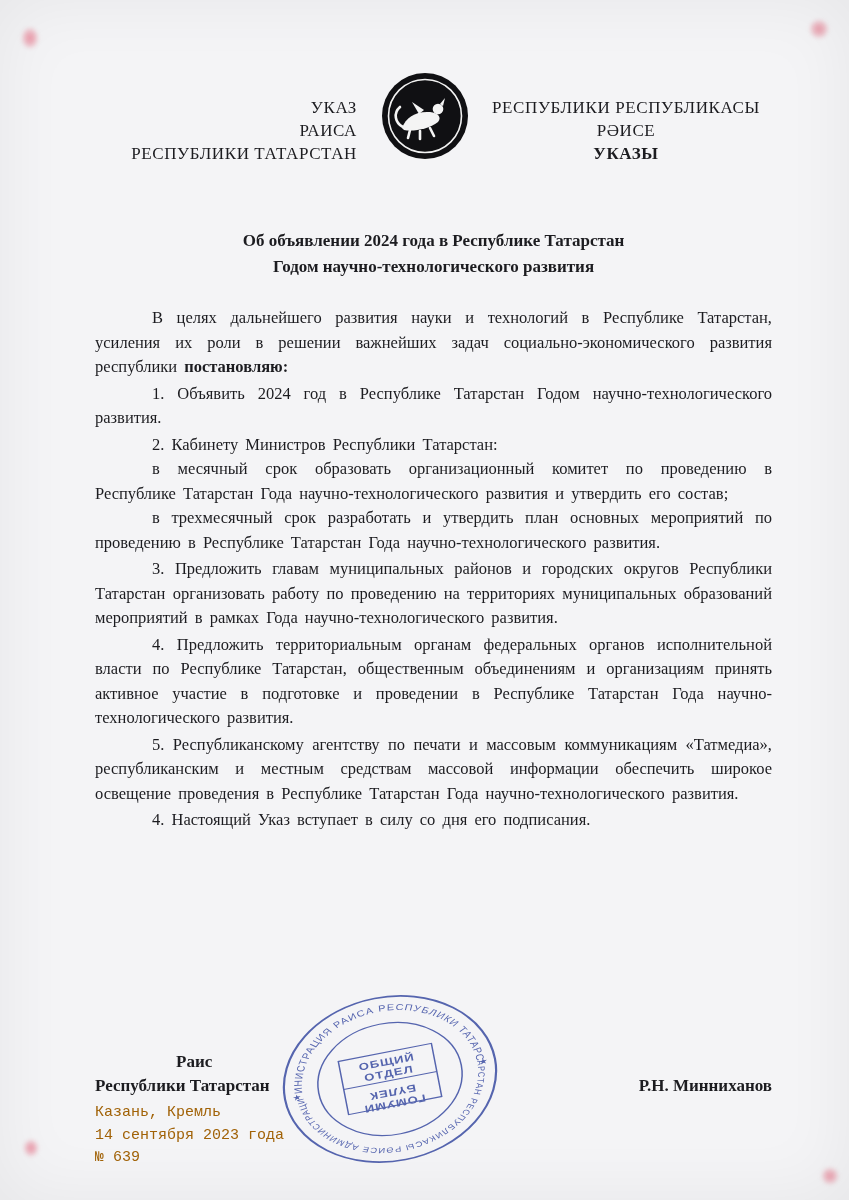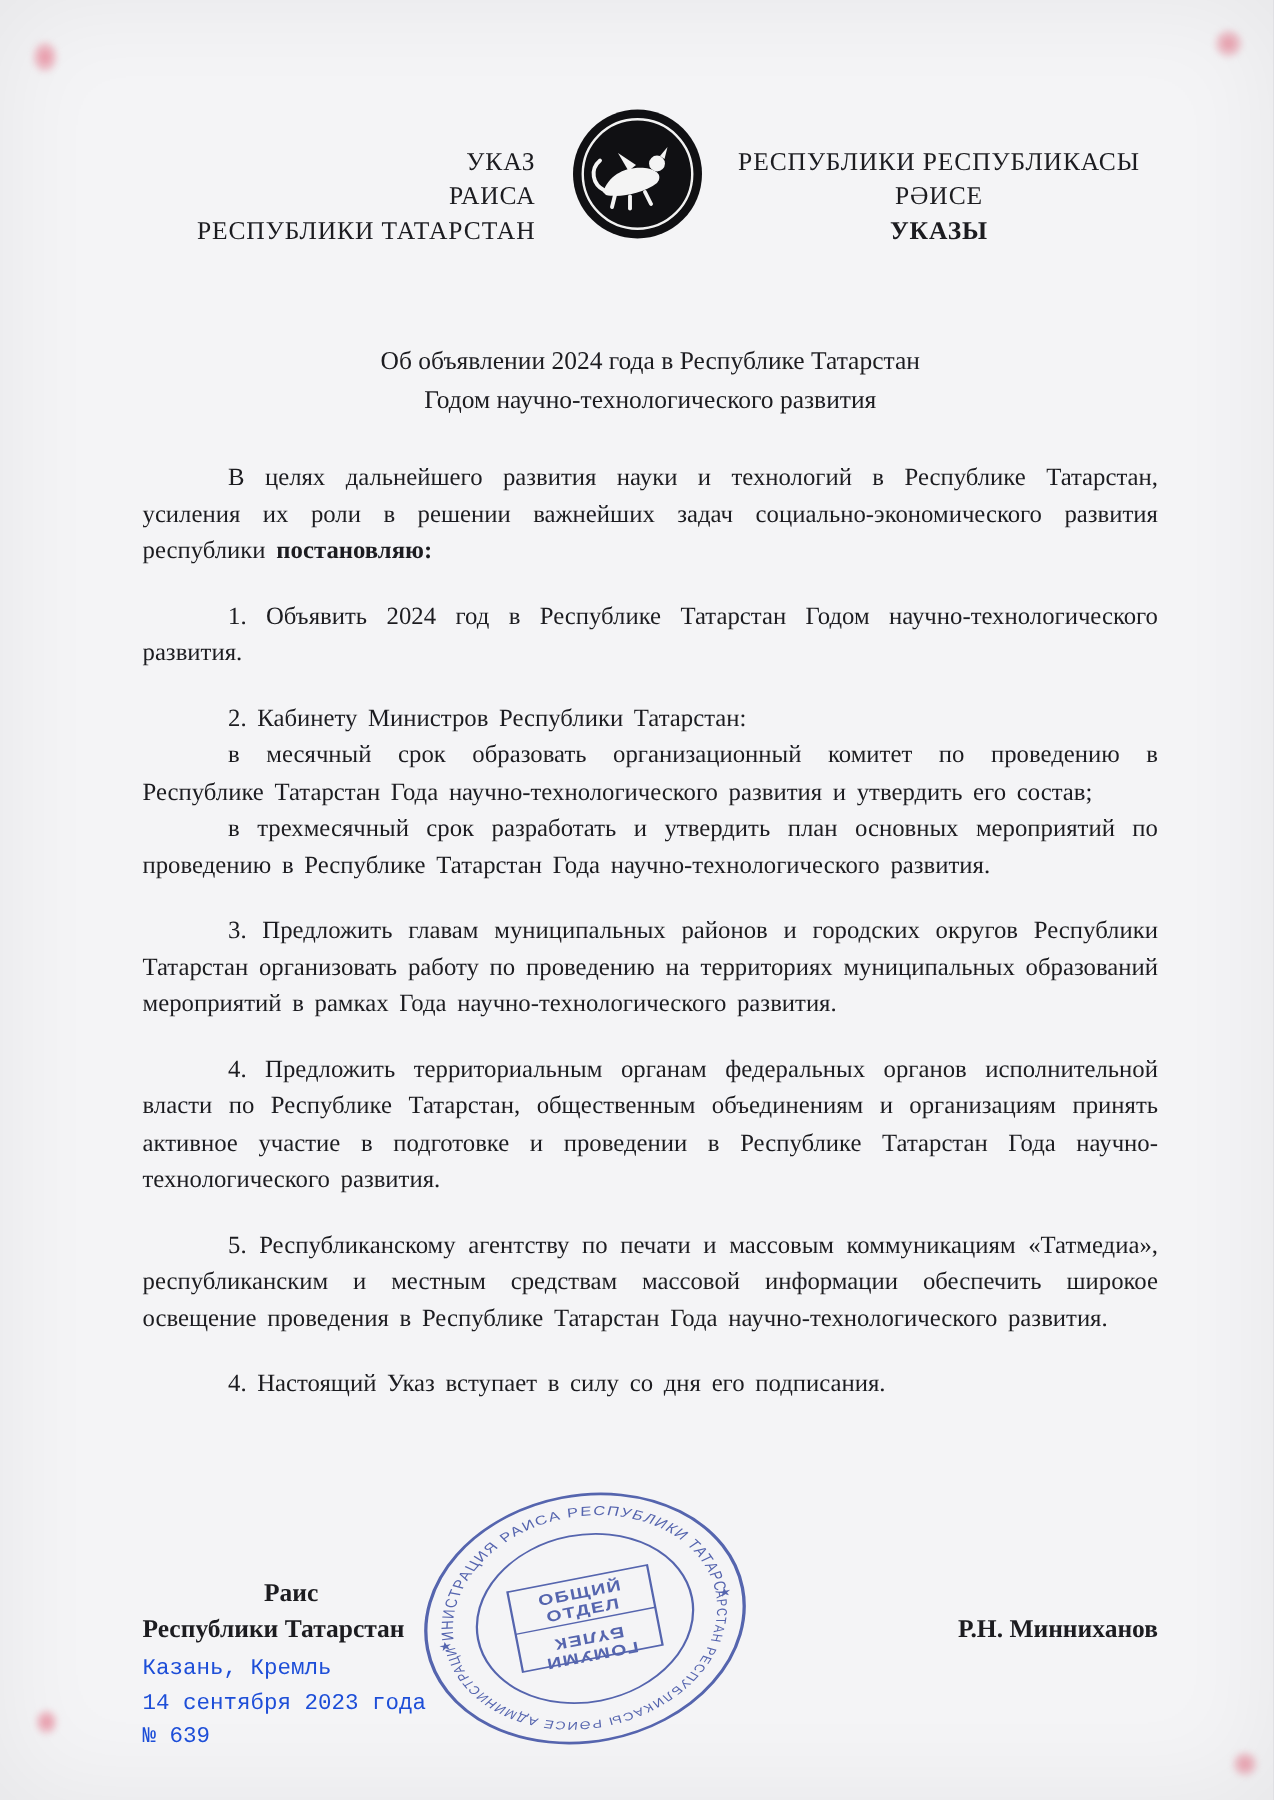--- a/index.html
+++ b/index.html
@@ -15,33 +15,33 @@
   }
   
   .header-left{position:absolute;left:95px;top:96px;width:262px;text-align:right;
     font-size:17px;line-height:23px;letter-spacing:.6px;}
   .header-right{position:absolute;left:478px;top:96px;width:296px;text-align:center;
     font-size:17px;line-height:23px;letter-spacing:.6px;}
   .bold{font-weight:bold;}
   .emblem{position:absolute;left:381px;top:72px;width:88px;height:88px;}
   
   .title{position:absolute;left:95px;top:228px;width:677px;text-align:center;
-    font-weight:normal;font-size:17px;line-height:26px;}
+    font-weight:bold;font-size:17px;line-height:26px;}
   
   .doc-body{position:absolute;left:95px;top:306px;width:677px;
     font-size:16.5px;line-height:24.5px;text-align:justify;word-spacing:3px;}
   .para{margin:0;text-indent:57px;}
-  .gap{margin-top:19px;}
+  .gap{margin-top:2px;}
   
   .sig{position:absolute;left:95px;top:1050px;width:677px;display:flex;
     justify-content:space-between;font-weight:bold;font-size:17px;line-height:24px;}
   .sig-left .l1{margin-left:81px;}
   .sig-right{align-self:flex-end;}
   .typewriter{position:absolute;left:95px;top:1102px;z-index:2;
-    font-family:"Liberation Mono",monospace;font-size:15px;line-height:22.5px;color:#1d4ed8;}
+    font-family:"Liberation Mono",monospace;font-size:15px;line-height:22.5px;color:#a16207;}
   
   .stamp{position:absolute;left:274px;top:990px;width:232px;height:178px;z-index:3;
     transform:rotate(-11deg);opacity:.85;mix-blend-mode:multiply;
     font-family:"Liberation Sans",sans-serif;}
   .stamp circle,.stamp rect,.stamp line{stroke:var(--stamp-color,#3b4ea8);fill:none;}
   .stamp text{fill:var(--stamp-color,#3b4ea8);}
   .ring-text{font-size:11px;letter-spacing:1px;}
   .ring-text-b{font-size:9.5px;letter-spacing:1px;}
   .box-text{font-size:13px;font-weight:bold;letter-spacing:1px;text-anchor:middle;}
   .star{font-size:10px;text-anchor:middle;}

